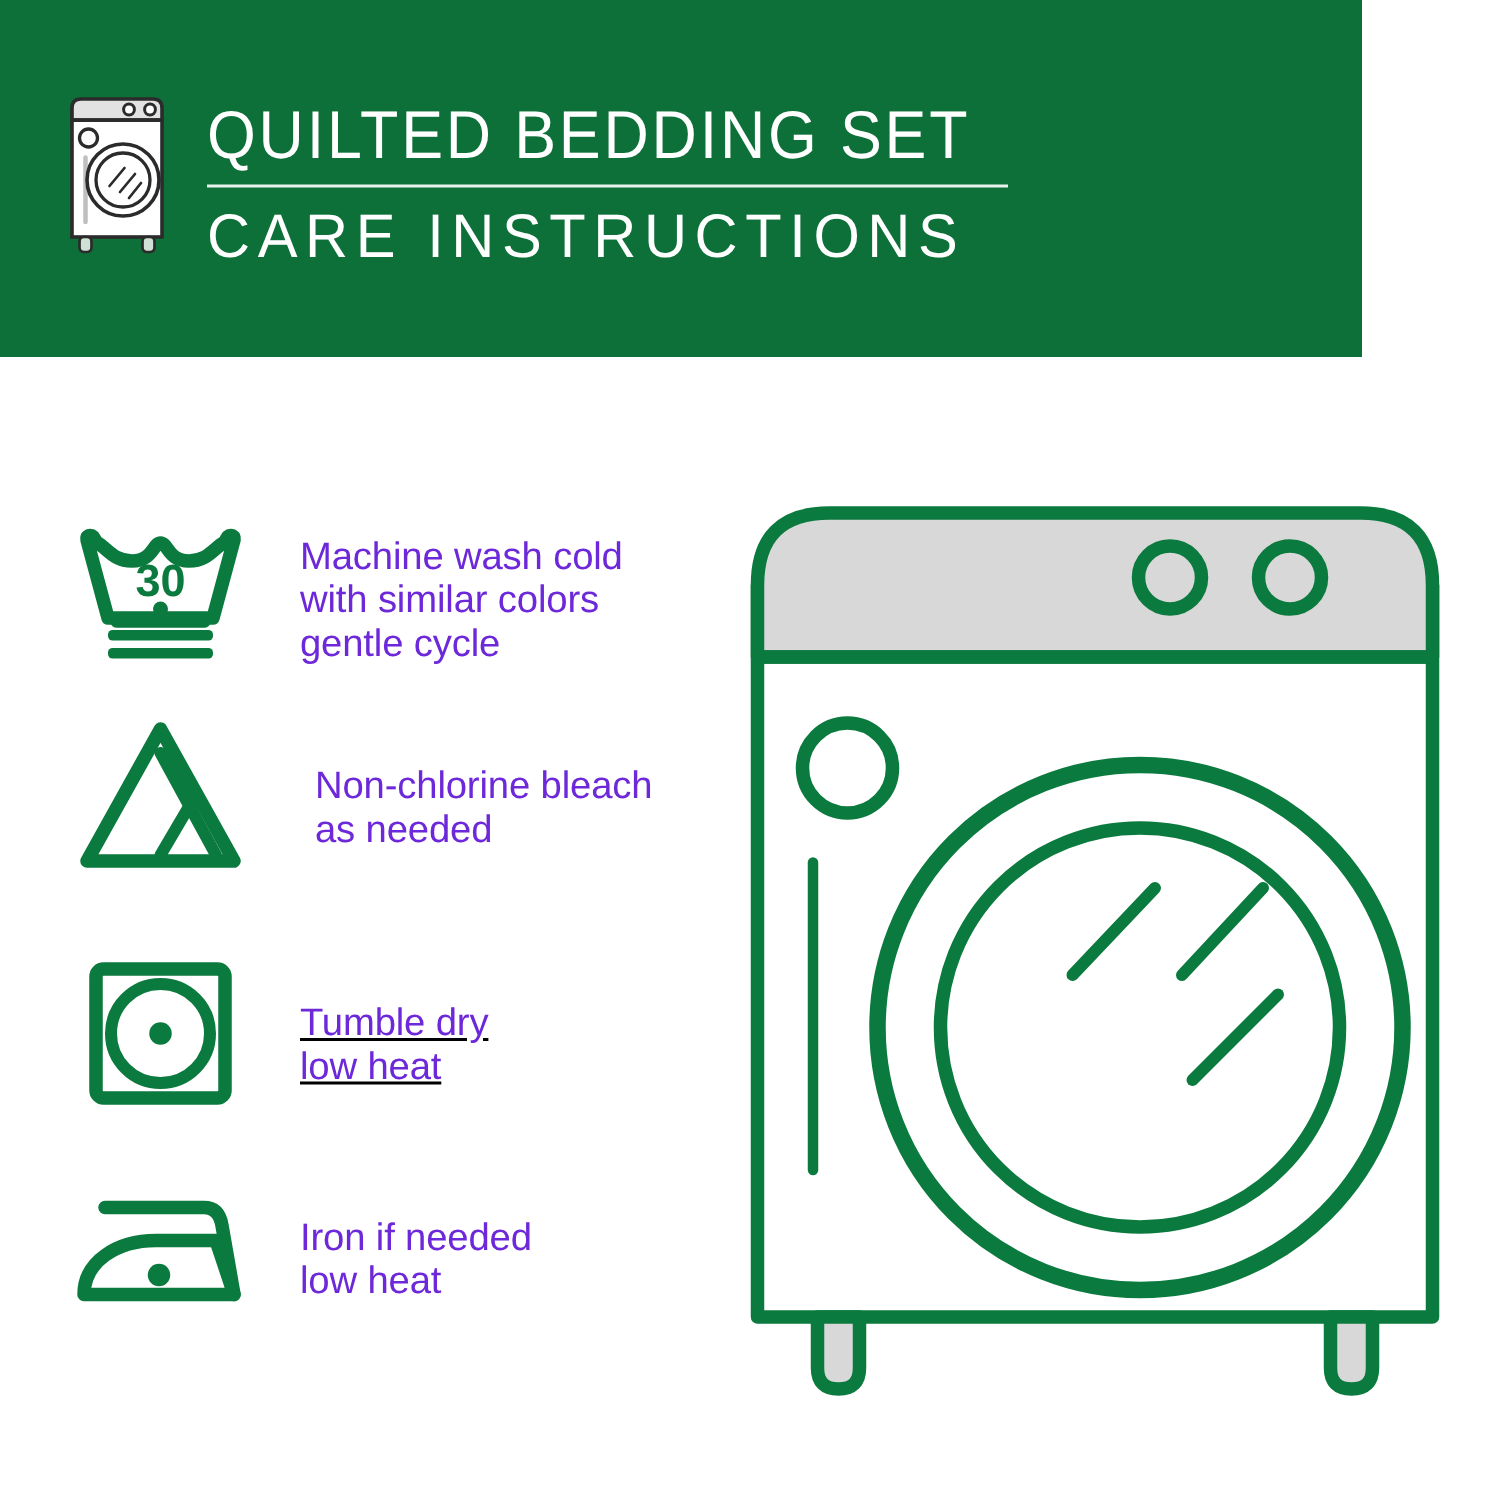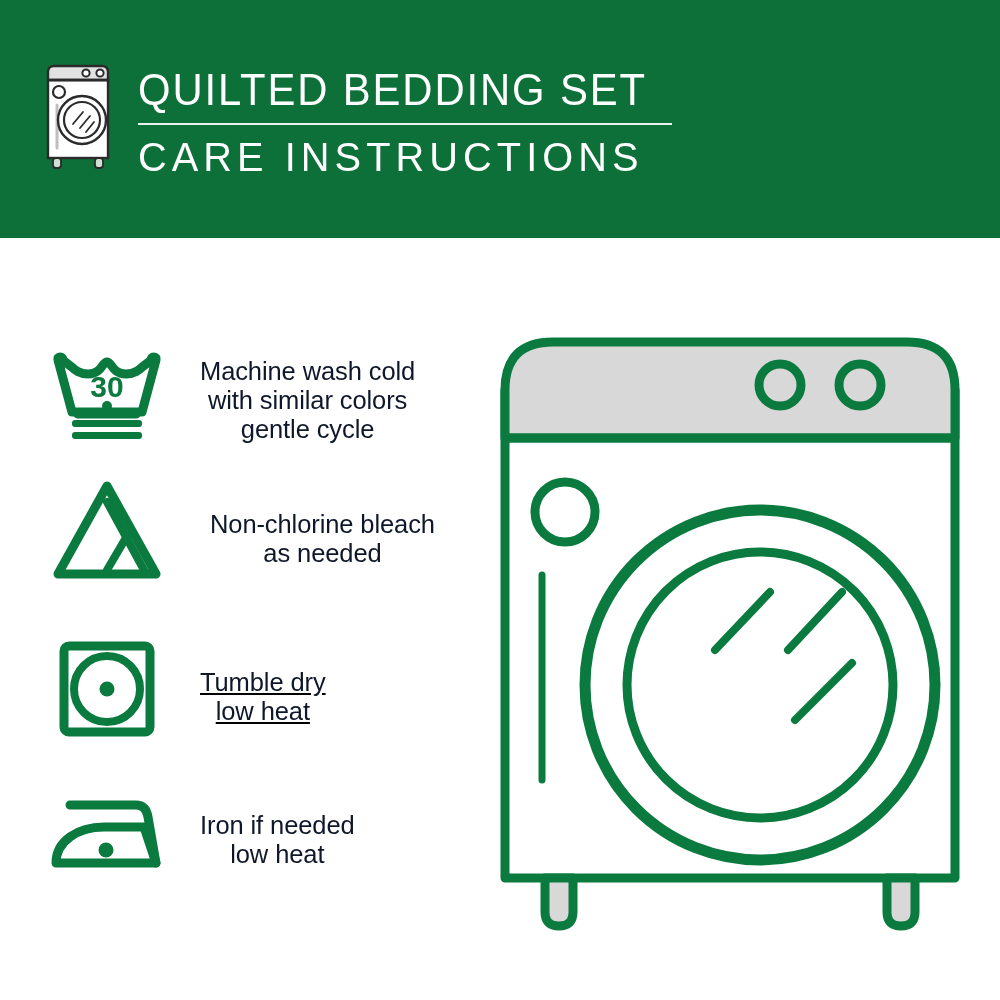--- a/index.html
+++ b/index.html
@@ -13,21 +13,21 @@
     font-family: "Liberation Sans", sans-serif;
     overflow: hidden;
     position: relative;
   }
 
   
   #header-band {
     position: absolute;
     left: 0;
     top: 0;
-    width: 1000px;
+    width: 908px;
     height: 238px;
     background: #0d7038;
     box-sizing: border-box;
   }
   #header-inner {
     position: absolute;
     left: 42px;
     top: 62px;
     display: flex;
     align-items: flex-start;
@@ -87,28 +87,27 @@
     display: flex;
     align-items: flex-start;
   }
   .care-symbol {
     width: 118px;
     height: 108px;
     flex: 0 0 auto;
   }
   .care-text {
     margin-left: 34px;
-    color: #0f172a;
+    color: #6d28d9;
     font-size: 25.5px;
     line-height: 29px;
     font-weight: 400;
     letter-spacing: -0.1px;
     white-space: pre-line;
     font-family: "Liberation Sans", sans-serif;
-    text-align: center;
   }
   #care-row-0 { top: 102px; }
   #care-row-1 { top: 240px; }
   #care-row-2 { top: 400px; text-decoration: underline; }
   #care-row-3 { top: 545px; }
   #care-row-0 .care-text { margin-top: 17px; }
   #care-row-1 .care-text { margin-top: 32px; margin-left: 44px; }
   #care-row-2 .care-text { margin-top: 30px; }
   #care-row-3 .care-text { margin-top: 28px; }
 

